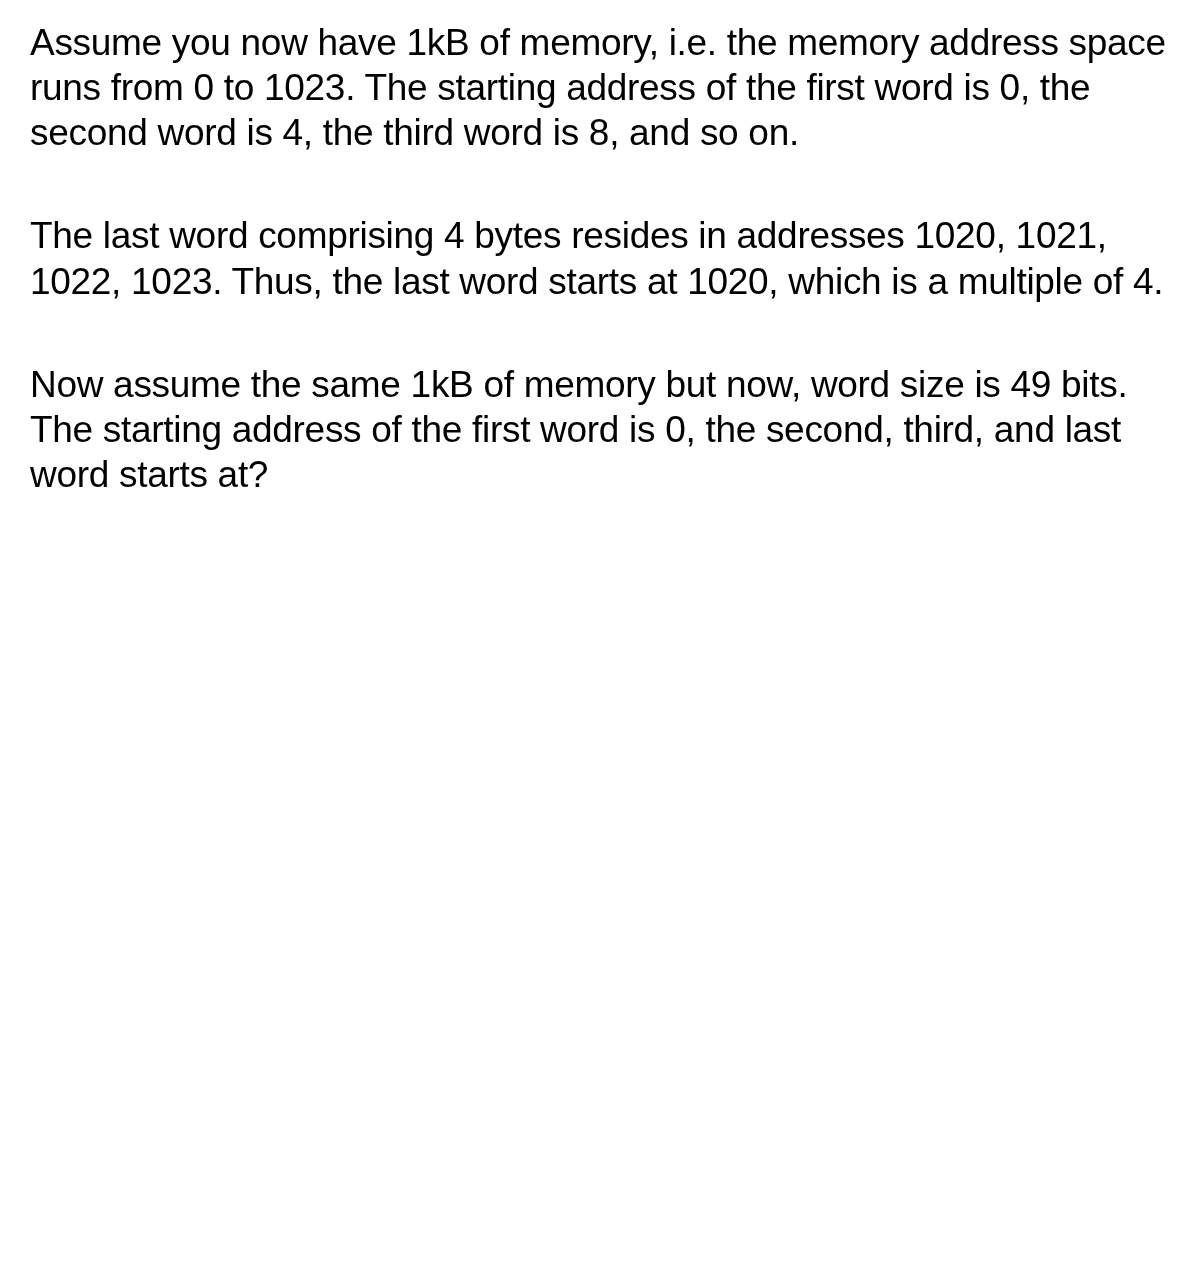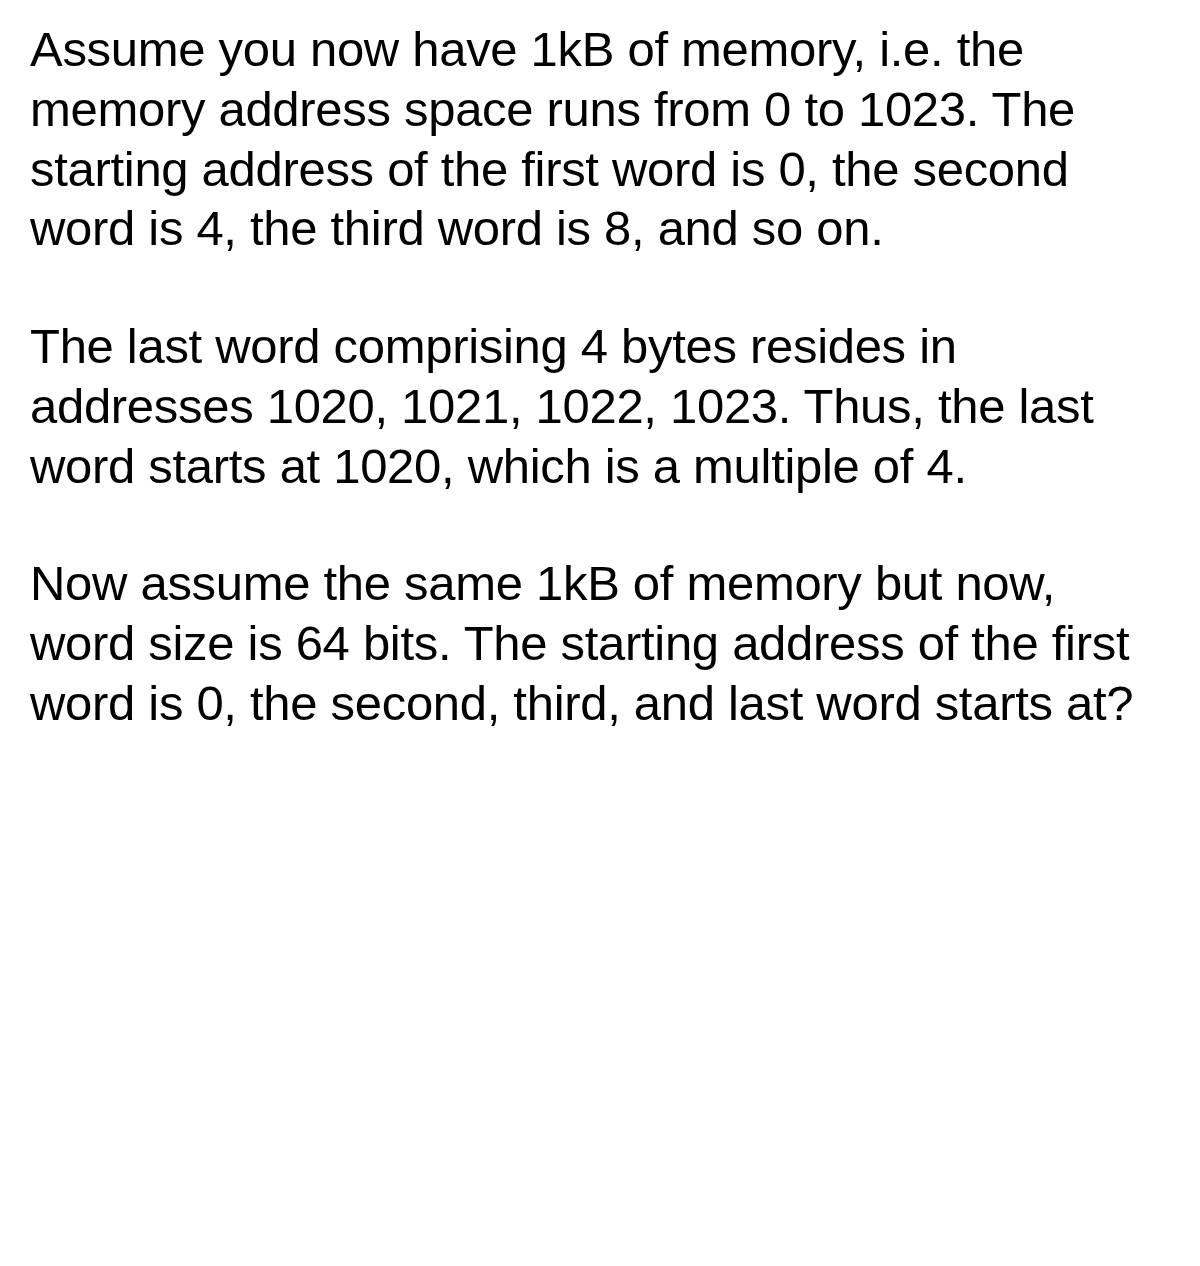--- a/index.html
+++ b/index.html
@@ -8,28 +8,28 @@
       box-sizing: border-box;
     }
     body {
       width: 1200px;
       height: 1266px;
       background: #ffffff;
       font-family: Arial, Helvetica, sans-serif;
       padding: 20px 30px;
     }
     .paragraph {
-      font-size: 49px;
+      font-size: 37px;
       line-height: 1.22;
       color: #000000;
       margin-bottom: 58px;
       letter-spacing: -0.3px;
     }
     .paragraph:last-child {
       margin-bottom: 0;
     }
   </style>
 </head>
 <body>
 
 <div class="paragraph">Assume you now have 1kB of memory, i.e. the memory address space runs from 0 to 1023. The starting address of the first word is 0, the second word is 4, the third word is 8, and so on.</div>
 <div class="paragraph">The last word comprising 4 bytes resides in addresses 1020, 1021, 1022, 1023. Thus, the last word starts at 1020, which is a multiple of 4.</div>
-<div class="paragraph">Now assume the same 1kB of memory but now, word size is 64 bits. The starting address of the first word is 0, the second, third, and last word starts at?</div>
+<div class="paragraph">Now assume the same 1kB of memory but now, word size is 49 bits. The starting address of the first word is 0, the second, third, and last word starts at?</div>
 
 </body></html>

